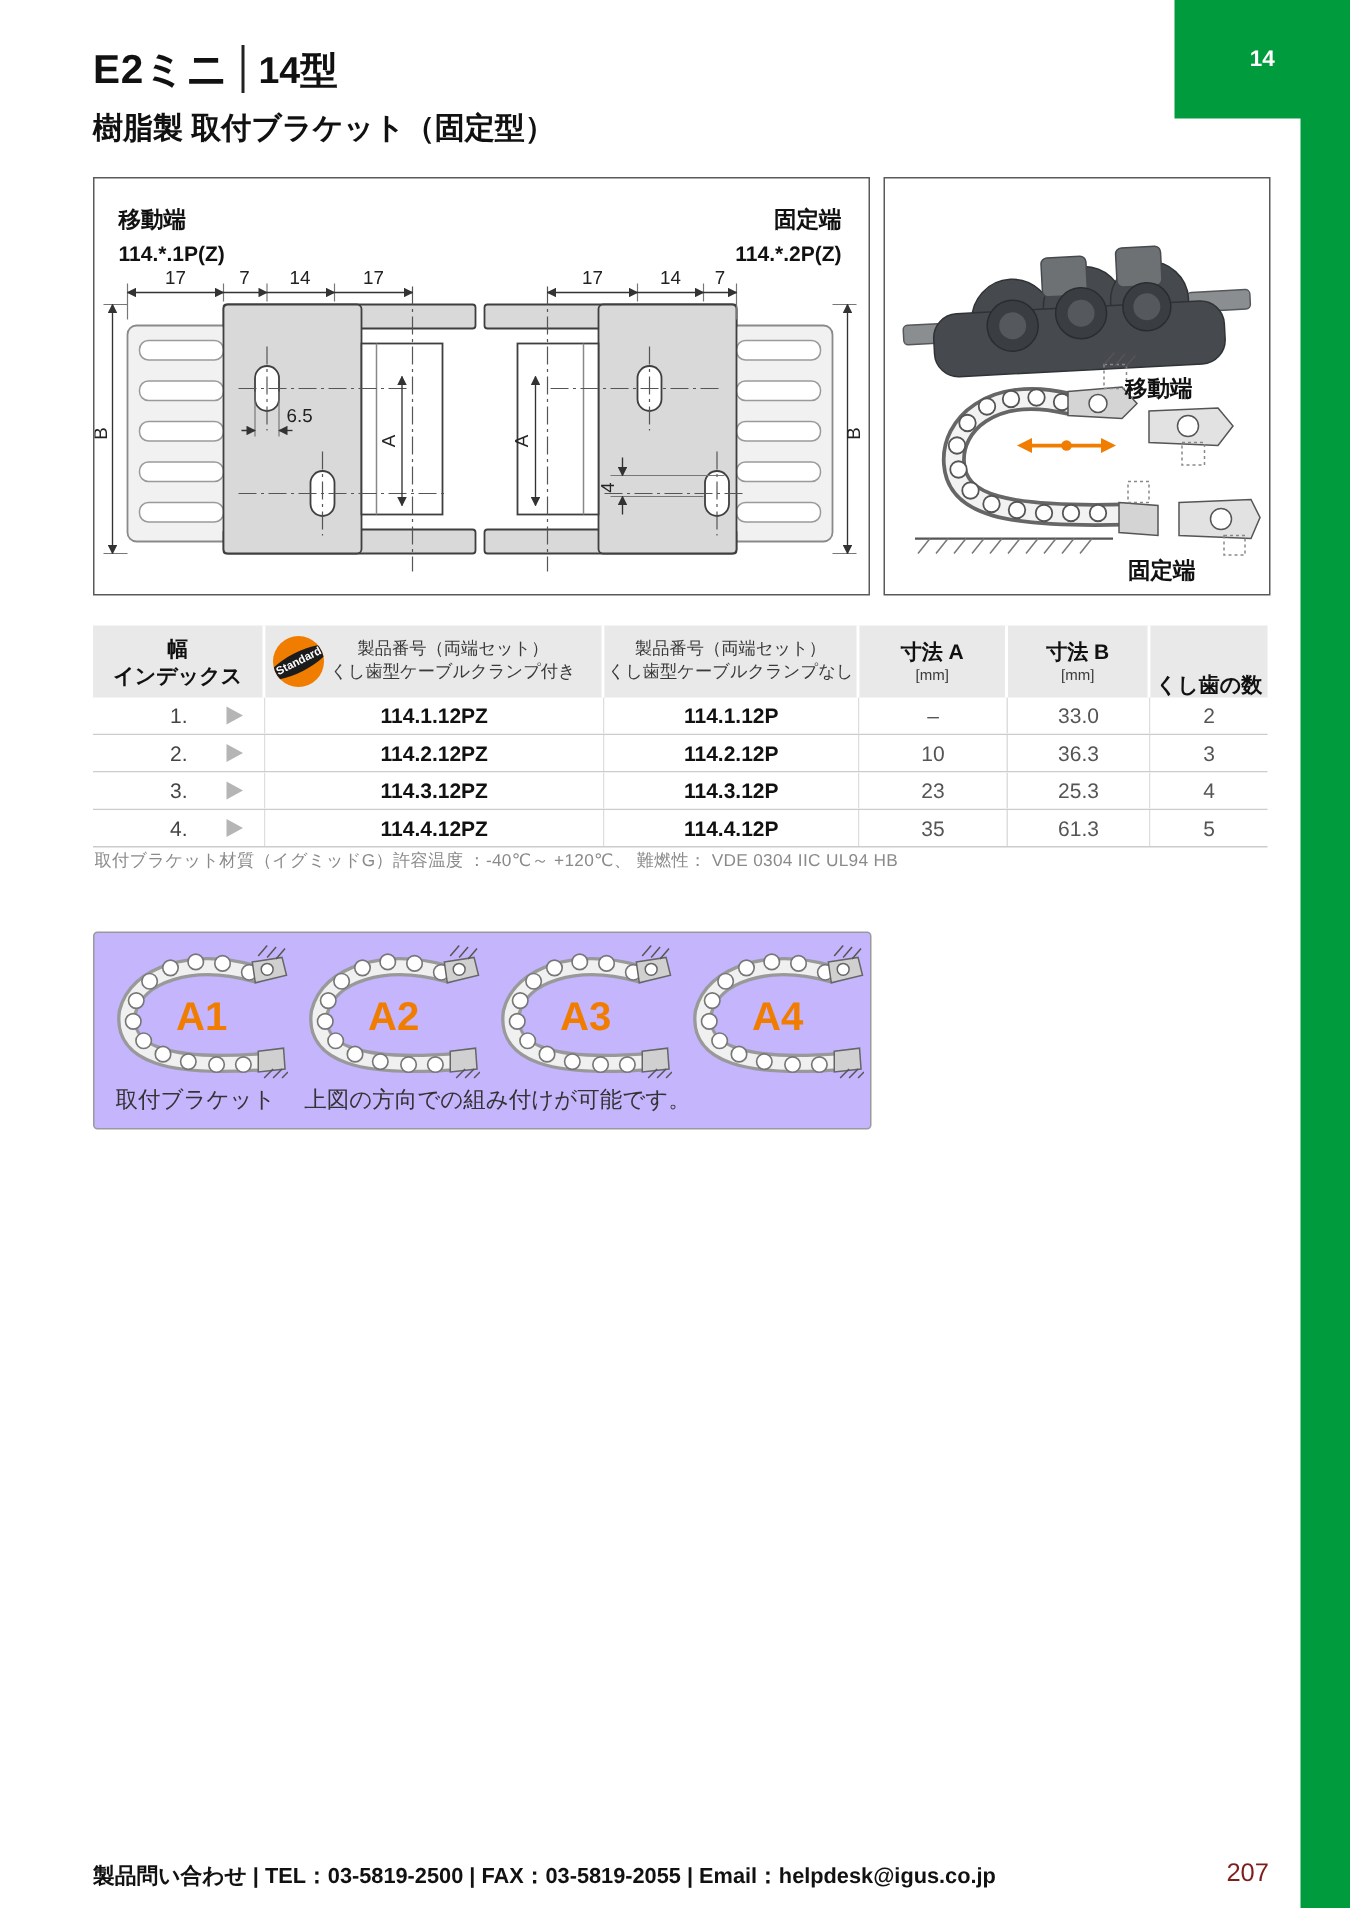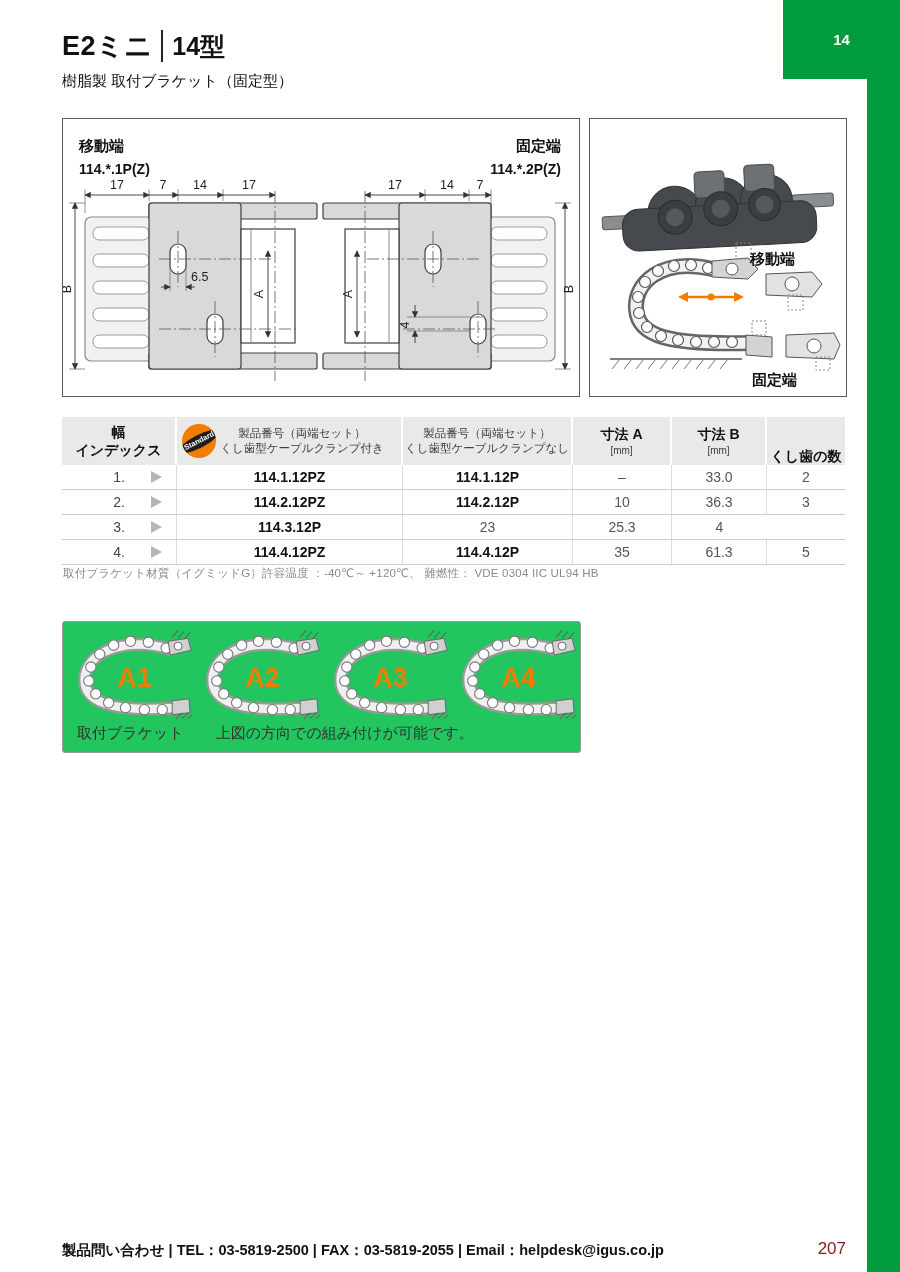--- a/index.html
+++ b/index.html
@@ -10,21 +10,21 @@
   .chapter-strip{position:absolute;left:867px;top:0;width:33px;height:1272px;background:var(--green);}
   .chapter-tab{position:absolute;left:783px;top:0;width:117px;height:79px;background:var(--green);
                display:flex;align-items:center;justify-content:center;color:#fff;
                font-size:15px;font-weight:bold;}
 
   
   .title-row{position:absolute;left:62px;top:28px;display:flex;align-items:center;gap:9px;}
   .title-main{font-size:27px;font-weight:bold;letter-spacing:.5px;}
   .title-divider{width:2px;height:32px;background:#222;}
   .title-model{font-size:25px;font-weight:bold;}
-  .subtitle{position:absolute;left:62px;top:72px;font-size:15px;font-weight:normal;}
+  .subtitle{position:absolute;left:62px;top:72px;font-size:20px;font-weight:bold;}
 
   
   .draw-box{position:absolute;left:62px;top:118px;width:516px;height:277px;border:1px solid #5a5a5a;background:#fff;}
   .photo-box{position:absolute;left:589px;top:118px;width:256px;height:277px;border:1px solid #5a5a5a;background:#fff;}
 
   svg text{font-family:"Liberation Sans","DejaVu Sans",sans-serif;}
   .jp-label{font-size:15px;font-weight:bold;fill:#111;}
   .part-no{font-size:14px;font-weight:bold;fill:#111;}
   .dimtxt{font-size:12.5px;fill:#222;}
   .part-fill{fill:#d9d9d9;stroke:#3f3f3f;stroke-width:1.2;}
@@ -54,24 +54,24 @@
   .brow:first-child{border-top:2px solid #fff;}
   .cell{display:flex;align-items:center;justify-content:center;border-right:1px solid #ddd;
         font-size:14px;color:#555;background:#fff;}
   .cell:last-child{border-right:none;}
   .cell.part{font-weight:bold;color:#111;font-size:14px;}
   .cell.idx{justify-content:flex-end;gap:26px;padding-right:14px;color:#444;}
   .tri{width:0;height:0;border-left:11px solid #b5b5b5;border-top:6px solid transparent;border-bottom:6px solid transparent;}
   .note{position:absolute;left:63px;top:566px;font-size:11.5px;color:#8a8a8a;letter-spacing:.2px;}
 
   
-  .a-box{position:absolute;left:62px;top:621px;width:517px;height:130px;border:1px solid #9a9a9a;border-radius:3px;background:#22c55e;}
+  .a-box{position:absolute;left:62px;top:621px;width:517px;height:130px;border:1px solid #9a9a9a;border-radius:3px;background:#c4b5fd;}
   .chains{display:flex;gap:5px;padding:5px 4px 0 6px;}
   .a-label{font-size:27px;font-weight:bold;fill:var(--orange);}
-  .a-caption{position:absolute;left:14px;bottom:9px;display:flex;gap:32px;font-size:15px;color:#333;}
+  .a-caption{position:absolute;left:14px;bottom:9px;display:flex;gap:19px;font-size:15px;color:#333;}
 
   
   .footer{position:absolute;left:62px;top:1241px;font-size:14.5px;font-weight:bold;color:#111;}
   .pagenum{position:absolute;left:786px;top:1239px;width:60px;text-align:right;font-size:17px;color:#7f1d1d;}
 </style>
 </head>
 <body>
 
 <div id="page">
 
@@ -330,20 +330,21 @@
       <div class="cell part">114.2.12P</div>
       <div class="cell">10</div>
       <div class="cell">36.3</div>
       <div class="cell">3</div>
     </div>
     <div class="grid6 brow">
       <div class="cell idx">
           <span>3.</span>
           <span class="tri"></span>
         </div>
+      <div class="cell part">114.3.12PZ</div>
       <div class="cell part">114.3.12P</div>
       <div class="cell">23</div>
       <div class="cell">25.3</div>
       <div class="cell">4</div>
     </div>
     <div class="grid6 brow">
       <div class="cell idx">
           <span>4.</span>
           <span class="tri"></span>
         </div>

